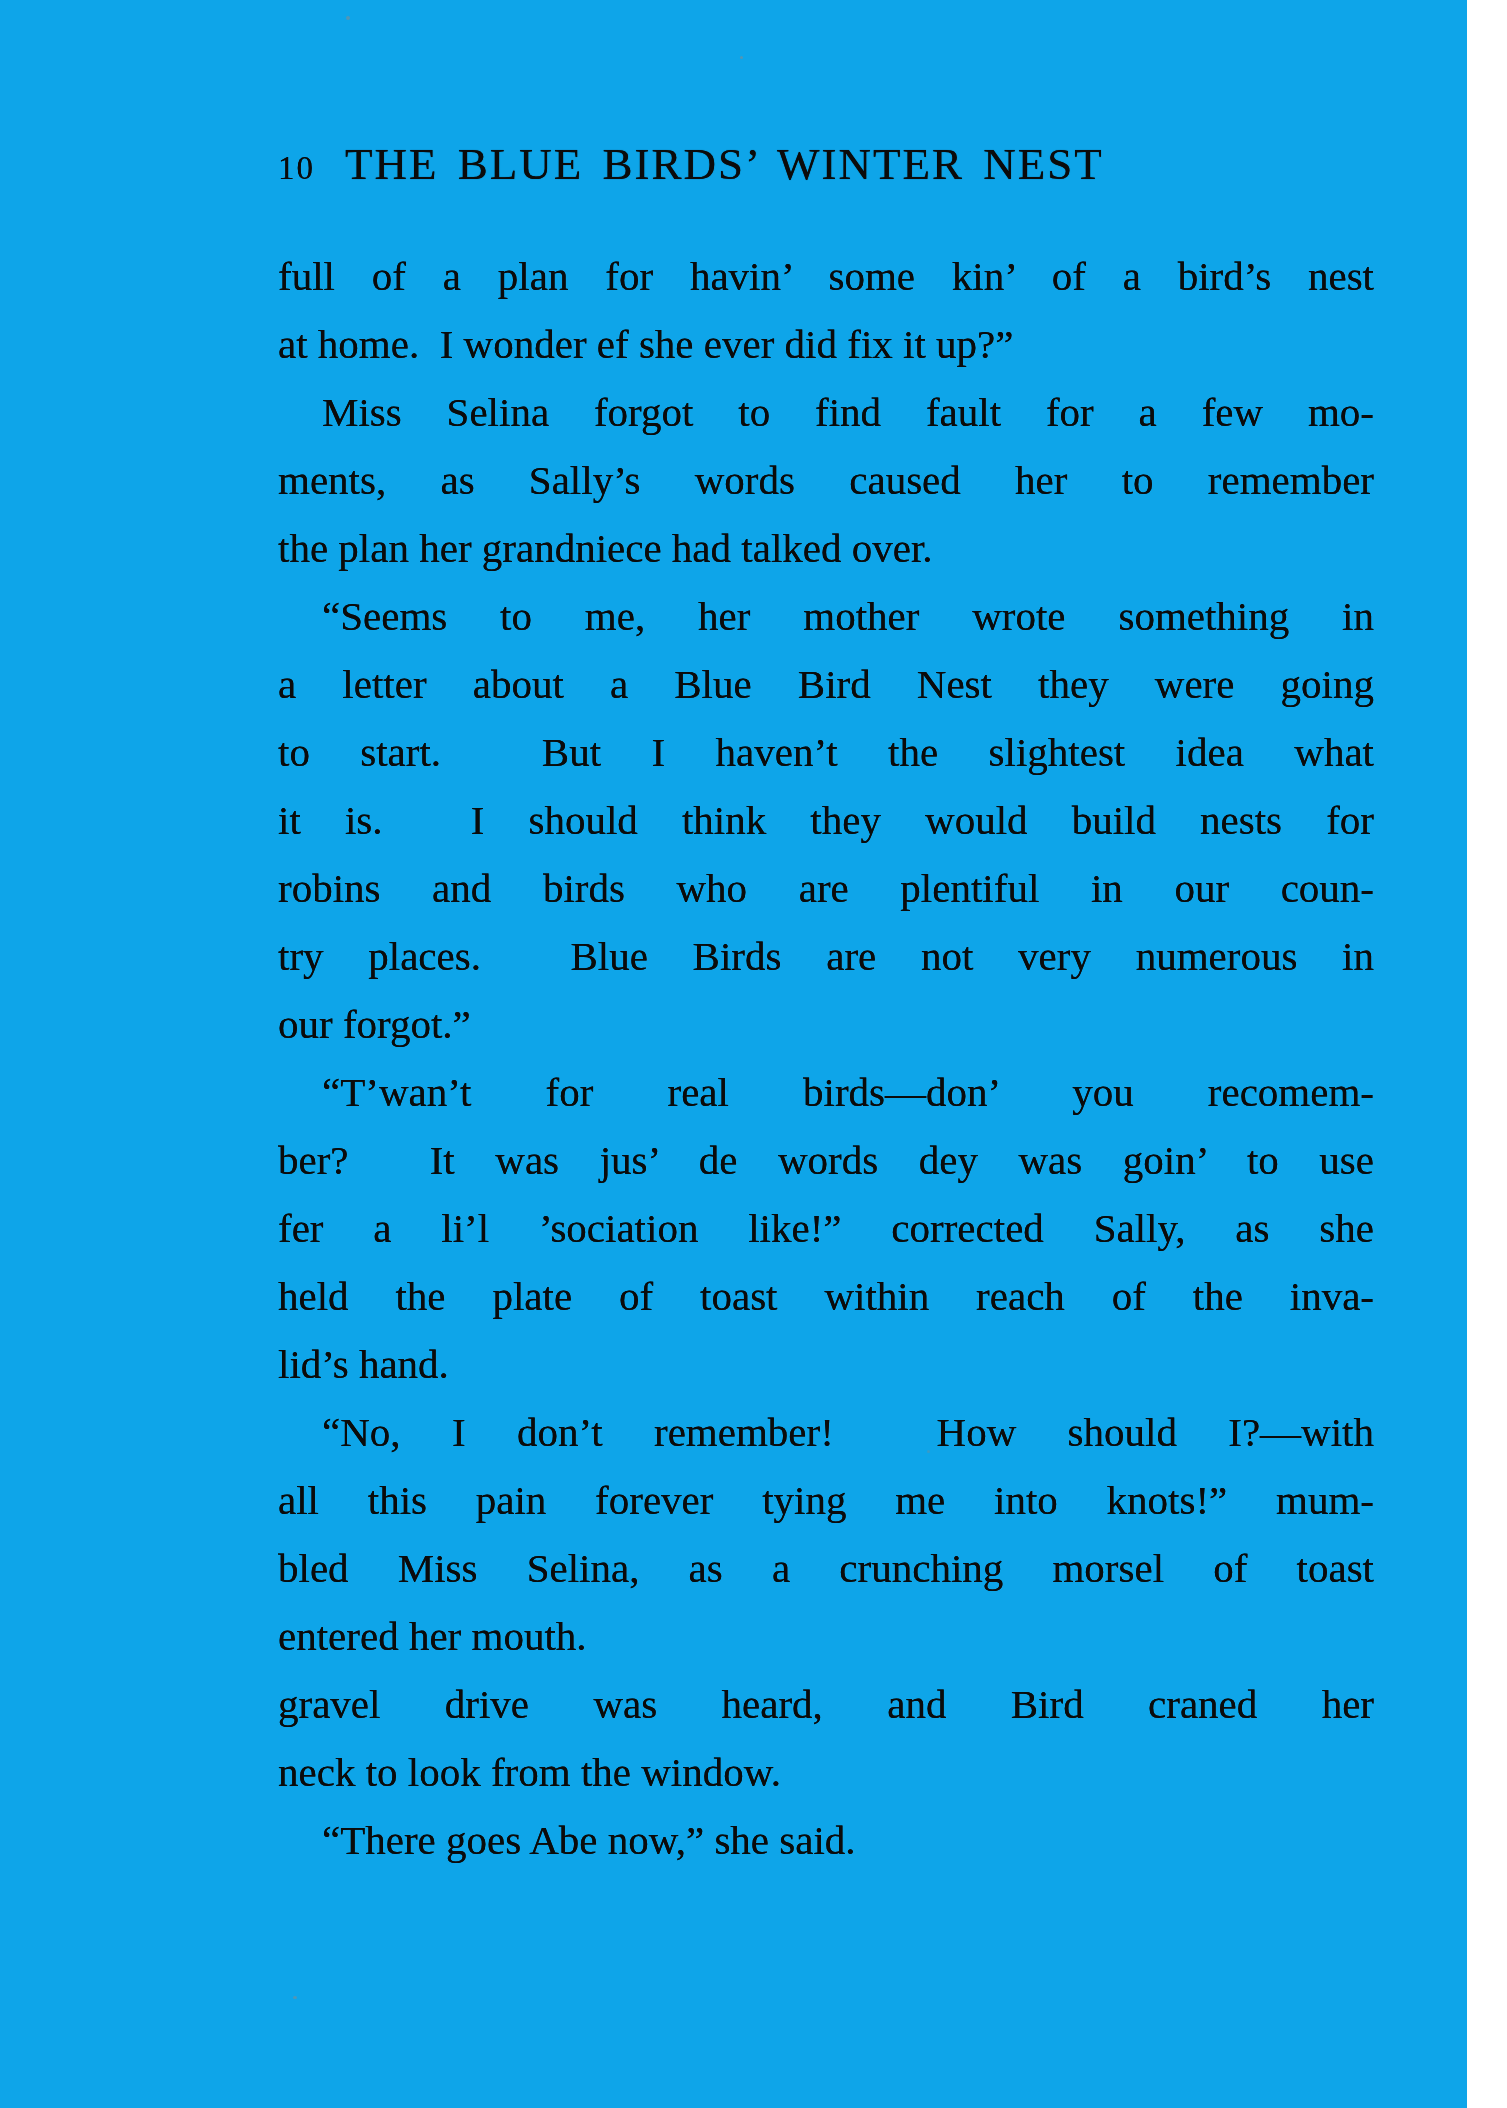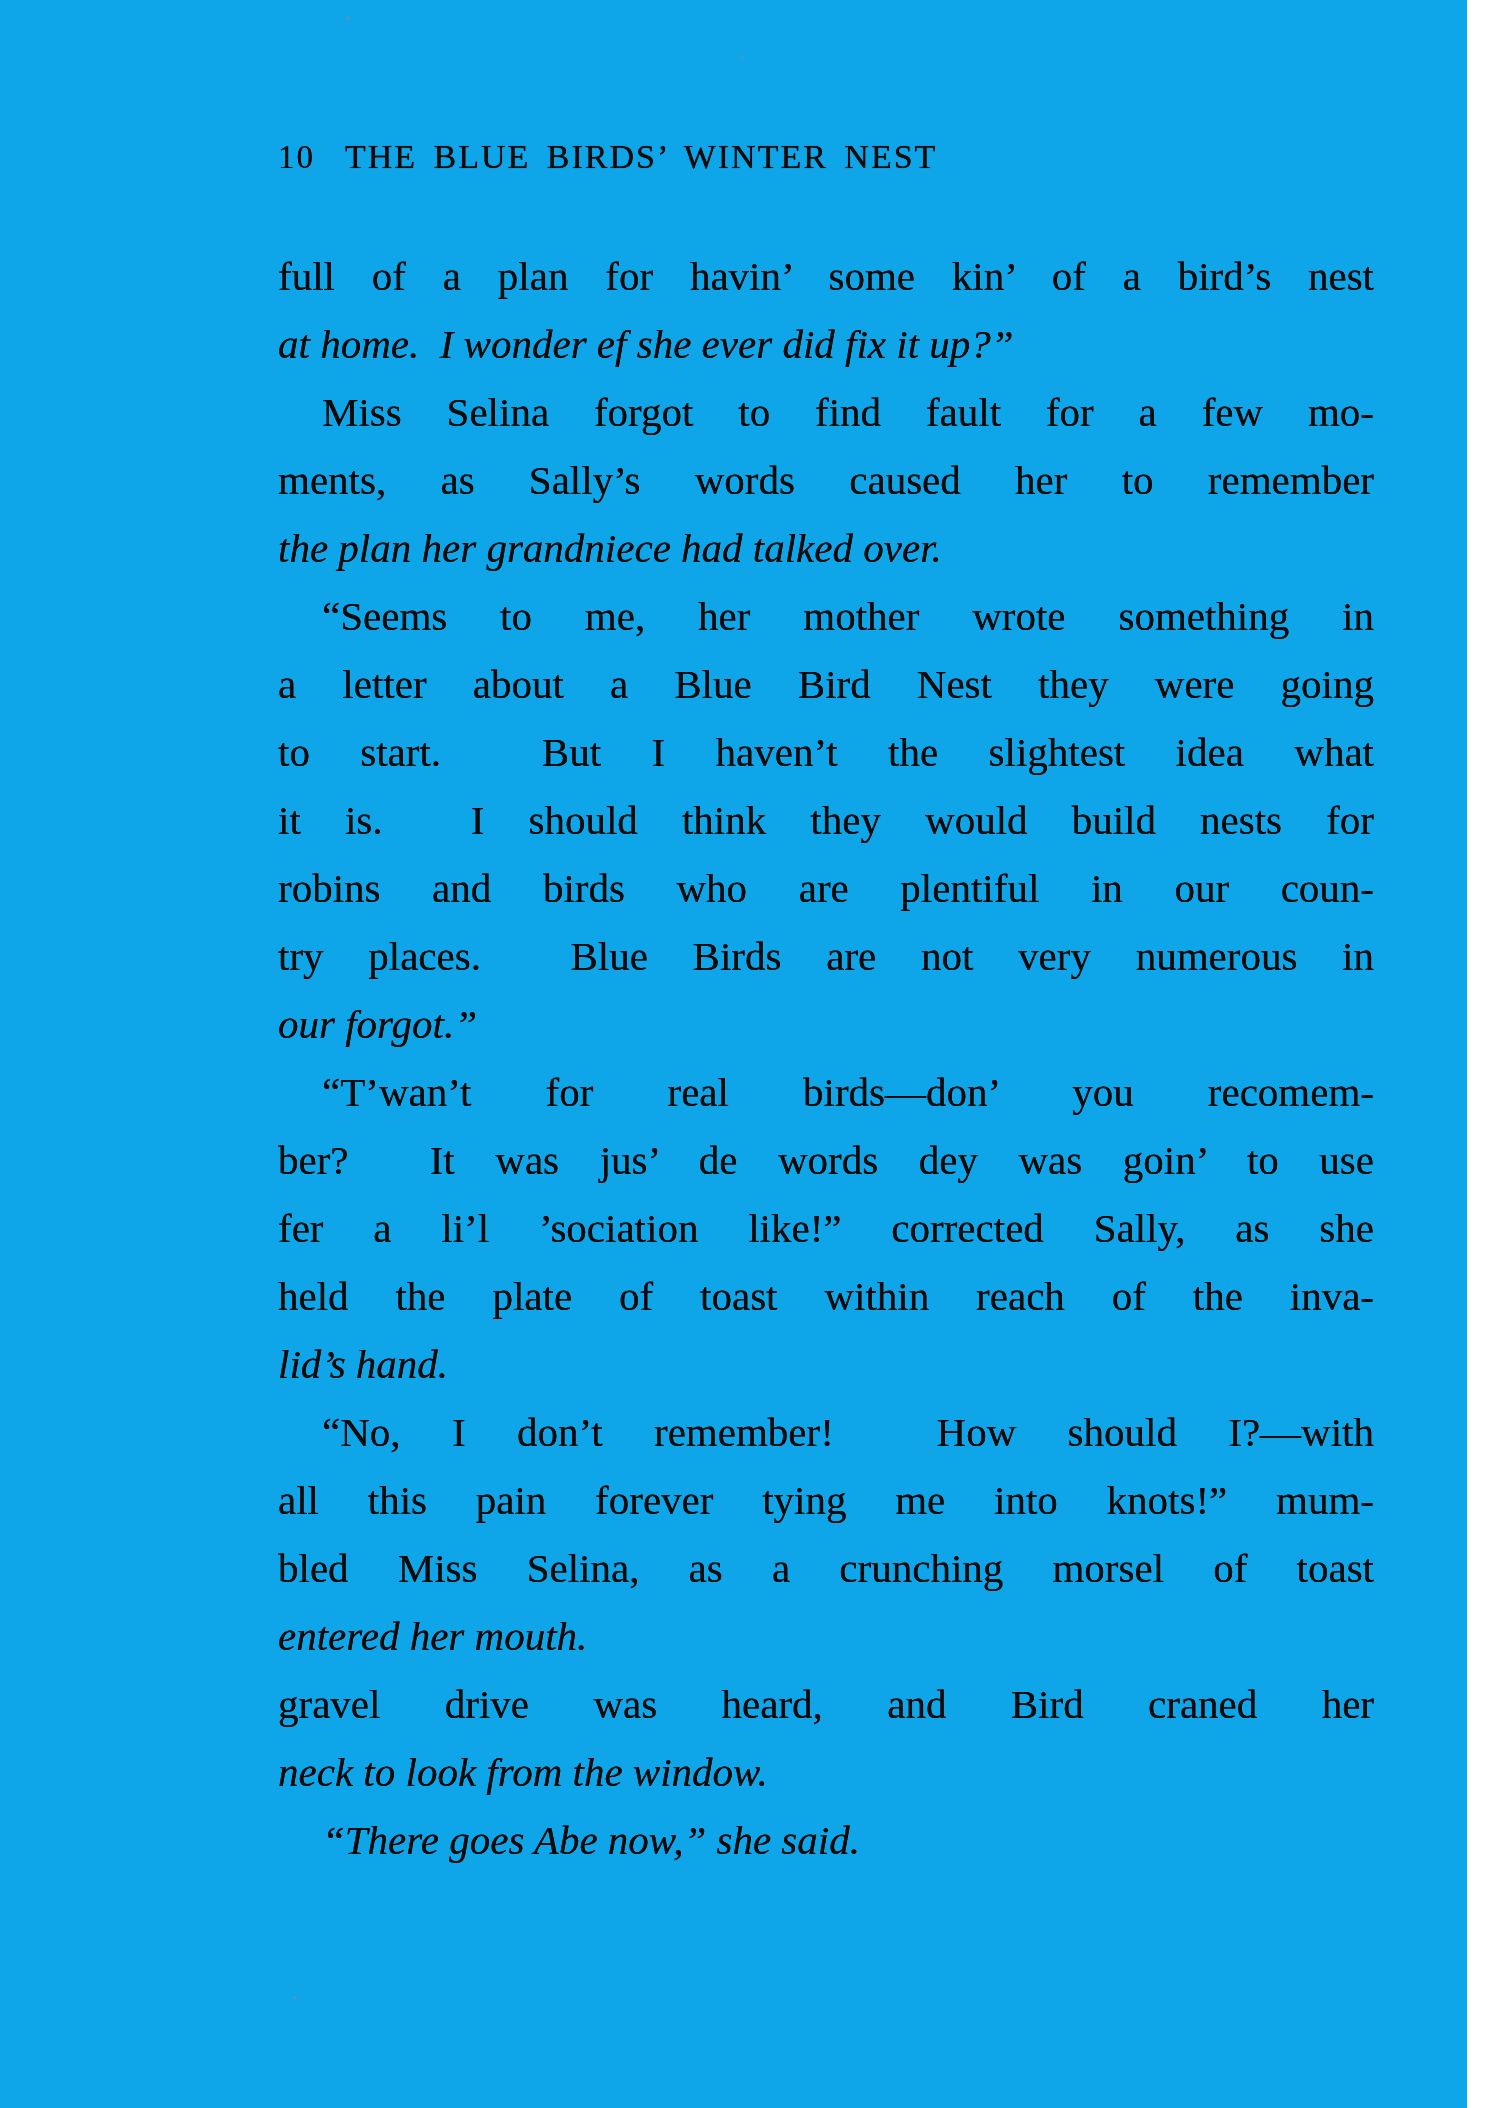--- a/index.html
+++ b/index.html
@@ -25,40 +25,40 @@
     align-items: baseline;
     gap: 30px;
     white-space: nowrap;
   }
   .pagenum {
     font-size: 33px;
     letter-spacing: 2px;
     text-shadow: 0 0 0.6px currentColor;
   }
   .title {
-    font-size: 34px;
+    font-size: 45px;
     letter-spacing: 2px;
     word-spacing: 6px;
     text-shadow: 0 0 0.7px currentColor;
   }
   .text {
     position: absolute;
     left: 278px;
     top: 242px;
     width: 1096px;
   }
   .ln {
     font-size: 41px;
     line-height: 68px;
     height: 68px;
     white-space: pre-wrap;
     text-shadow: 0 0 0.6px currentColor;
   }
   .j { text-align: justify; text-align-last: justify; }
-  .l { text-align: center; text-align-last: left; font-style: italic; }
+  .l { text-align: center; text-align-last: left; }
   .indent { text-indent: 44px; }
   .speck {
     position: absolute;
     background: #8a8a8a;
     border-radius: 50%;
     opacity: 0.55;
   }
   .speck.s1 { left: 346px; top: 16px;  width: 4px; height: 4px; }
   .speck.s2 { left: 740px; top: 56px;  width: 3px; height: 3px; }
   .speck.s3 { left: 293px; top: 1996px; width: 4px; height: 3px; }

